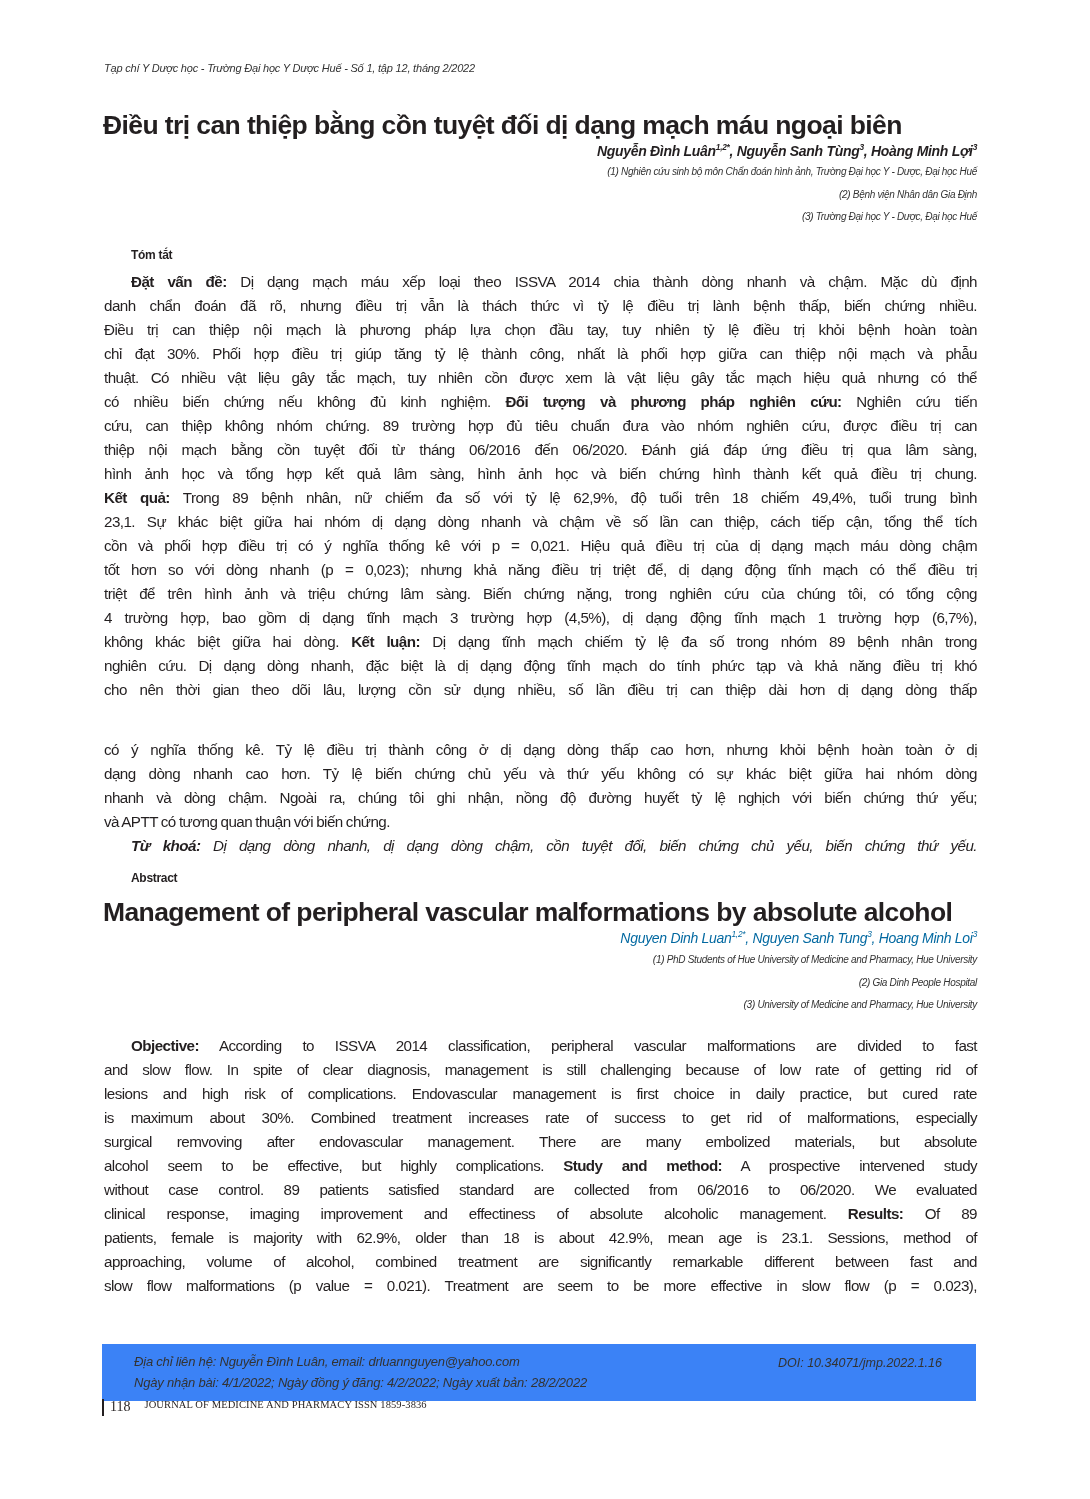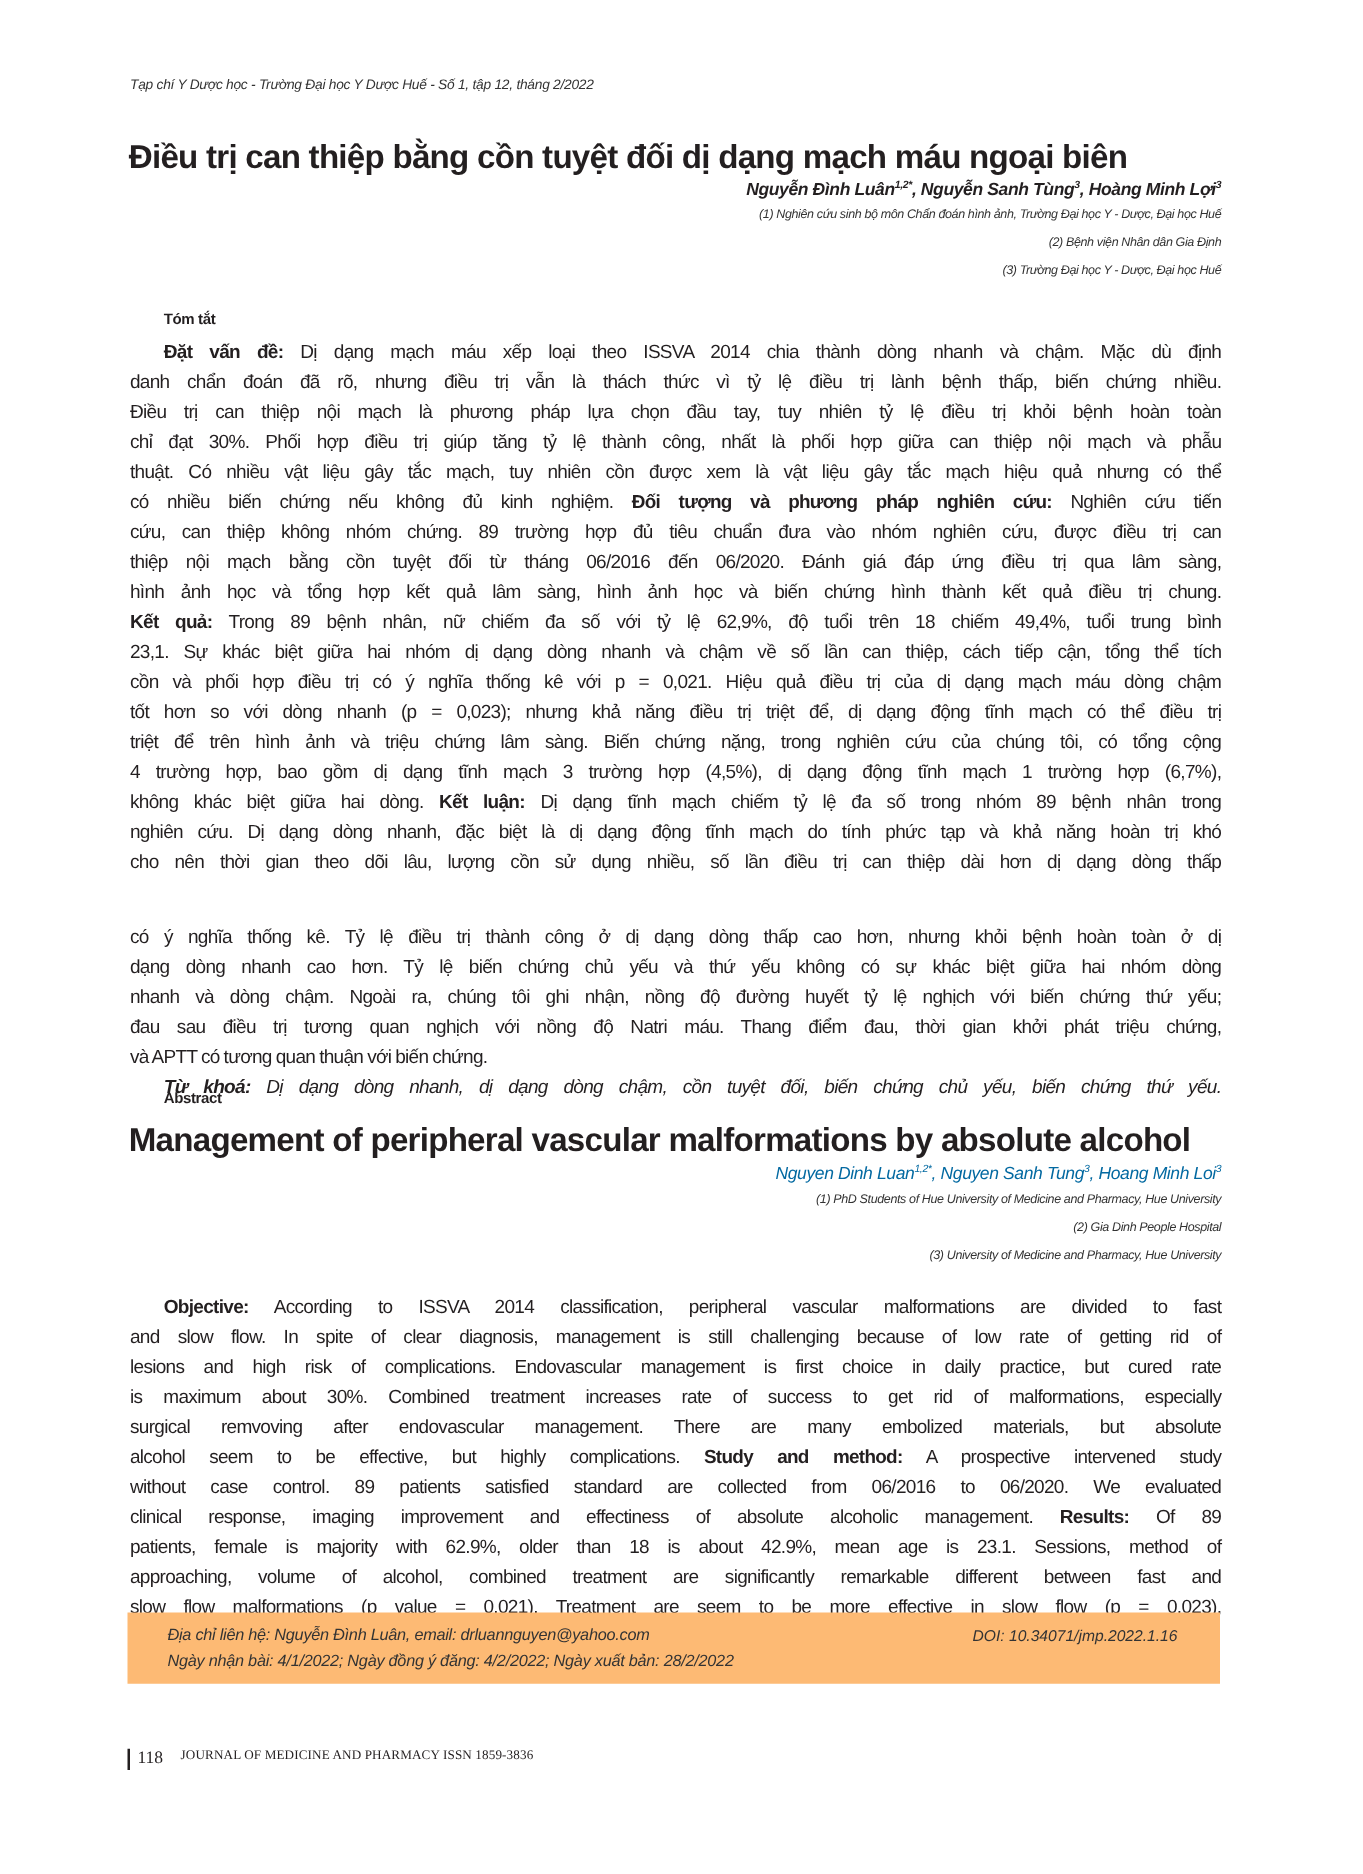--- a/index.html
+++ b/index.html
@@ -13,21 +13,21 @@
   .aff { font-size: 10px; color: #333; letter-spacing: -0.3px; }
   .section-head { left: 131px; font-size: 12px; font-weight: bold; letter-spacing: -0.3px; }
   .body-lines { left: 104px; width: 873px; }
   .line { height: 24px; line-height: 24px; font-size: 15.2px; text-align: justify; text-align-last: justify; white-space: nowrap; overflow: visible; letter-spacing: -0.55px; word-spacing: -0.5px; }
   .line.indent { padding-left: 27px; }
   .line.last { text-align-last: left; }
   .line b { font-weight: bold; }
   .line i { font-style: italic; }
   .title-en { left: 103px; top: 897px; font-size: 26.5px; font-weight: bold; letter-spacing: -0.6px; white-space: nowrap; }
   .authors-en { top: 930px; font-size: 14px; letter-spacing: -0.3px; color: #0369a1; }
-  .contact-box { left: 102px; top: 1290px; width: 874px; height: 57px; background: #fdba74; }
+  .contact-box { left: 102px; top: 1344px; width: 874px; height: 57px; background: #3b82f6; }
   .contact-line { position: absolute; left: 32px; font-size: 13px; font-style: italic; color: #333; letter-spacing: -0.2px; white-space: nowrap; }
   .doi { position: absolute; right: 34px; top: 12px; font-size: 12.5px; font-style: italic; color: #333; white-space: nowrap; }
   .footer { left: 102px; top: 1399px; display: flex; align-items: flex-start; }
   .footer-bar { width: 2px; height: 17px; background: #231f20; margin-right: 6px; }
   .page-num { font-family: "Liberation Serif", serif; font-size: 14px; margin-right: 14px; }
   .journal-footer { font-family: "Liberation Serif", serif; font-size: 10.5px; letter-spacing: 0.1px; }
   sup { font-size: 0.6em; vertical-align: super; line-height: 0; }
 </style>
 </head>
 <body>
@@ -55,26 +55,25 @@
   <div class="line" style="white-space: normal;">cứu, can thiệp không nhóm chứng. 89 trường hợp đủ tiêu chuẩn đưa vào nhóm nghiên cứu, được điều trị can</div>
   <div class="line" style="white-space: normal;">thiệp nội mạch bằng cồn tuyệt đối từ tháng 06/2016 đến 06/2020. Đánh giá đáp ứng điều trị qua lâm sàng,</div>
   <div class="line" style="white-space: normal;">hình ảnh học và tổng hợp kết quả lâm sàng, hình ảnh học và biến chứng hình thành kết quả điều trị chung.</div>
   <div class="line" style="white-space: normal;"><b>Kết quả:</b><span> Trong 89 bệnh nhân, nữ chiếm đa số với tỷ lệ 62,9%, độ tuổi trên 18 chiếm 49,4%, tuổi trung bình</span></div>
   <div class="line" style="white-space: normal;">23,1. Sự khác biệt giữa hai nhóm dị dạng dòng nhanh và chậm về số lần can thiệp, cách tiếp cận, tổng thể tích</div>
   <div class="line" style="white-space: normal;">cồn và phối hợp điều trị có ý nghĩa thống kê với p = 0,021. Hiệu quả điều trị của dị dạng mạch máu dòng chậm</div>
   <div class="line" style="white-space: normal;">tốt hơn so với dòng nhanh (p = 0,023); nhưng khả năng điều trị triệt để, dị dạng động tĩnh mạch có thể điều trị</div>
   <div class="line" style="white-space: normal;">triệt để trên hình ảnh và triệu chứng lâm sàng. Biến chứng nặng, trong nghiên cứu của chúng tôi, có tổng cộng</div>
   <div class="line" style="white-space: normal;">4 trường hợp, bao gồm dị dạng tĩnh mạch 3 trường hợp (4,5%), dị dạng động tĩnh mạch 1 trường hợp (6,7%),</div>
   <div class="line" style="white-space: normal;"><span>không khác biệt giữa hai dòng. </span><b>Kết luận:</b><span> Dị dạng tĩnh mạch chiếm tỷ lệ đa số trong nhóm 89 bệnh nhân trong</span></div>
-  <div class="line" style="white-space: normal;">nghiên cứu. Dị dạng dòng nhanh, đặc biệt là dị dạng động tĩnh mạch do tính phức tạp và khả năng hoàn trị khó</div>
+  <div class="line" style="white-space: normal;">nghiên cứu. Dị dạng dòng nhanh, đặc biệt là dị dạng động tĩnh mạch do tính phức tạp và khả năng điều trị khó</div>
   <div class="line" style="white-space: normal;">cho nên thời gian theo dõi lâu, lượng cồn sử dụng nhiều, số lần điều trị can thiệp dài hơn dị dạng dòng thấp</div>
   <div class="line" style="white-space: normal; margin-top: 36px;">có ý nghĩa thống kê. Tỷ lệ điều trị thành công ở dị dạng dòng thấp cao hơn, nhưng khỏi bệnh hoàn toàn ở dị</div>
   <div class="line" style="white-space: normal;">dạng dòng nhanh cao hơn. Tỷ lệ biến chứng chủ yếu và thứ yếu không có sự khác biệt giữa hai nhóm dòng</div>
   <div class="line" style="white-space: normal;">nhanh và dòng chậm. Ngoài ra, chúng tôi ghi nhận, nồng độ đường huyết tỷ lệ nghịch với biến chứng thứ yếu;</div>
-  <div class="line" style="white-space: normal;">đau sau điều trị tương quan nghịch với nồng độ Natri máu. Thang điểm đau, thời gian khởi phát triệu chứng,</div>
   <div class="line last" style="">và APTT có tương quan thuận với biến chứng.</div>
   <div class="line indent" style=""><i><b>Từ khoá:</b><span> Dị dạng dòng nhanh, dị dạng dòng chậm, cồn tuyệt đối, biến chứng chủ yếu, biến chứng thứ yếu.</span></i></div>
 </div>
 
 <div class="abs section-head" style="top:871px">Abstract</div>
 <div class="abs title-en">Management of peripheral vascular malformations by absolute alcohol</div>
 
 <div class="abs right-block authors-en">
   <span>Nguyen Dinh Luan</span><sup>1,2*</sup><span>, </span><span>Nguyen Sanh Tung</span><sup>3</sup><span>, </span><span>Hoang Minh Loi</span><sup>3</sup>
 </div>

